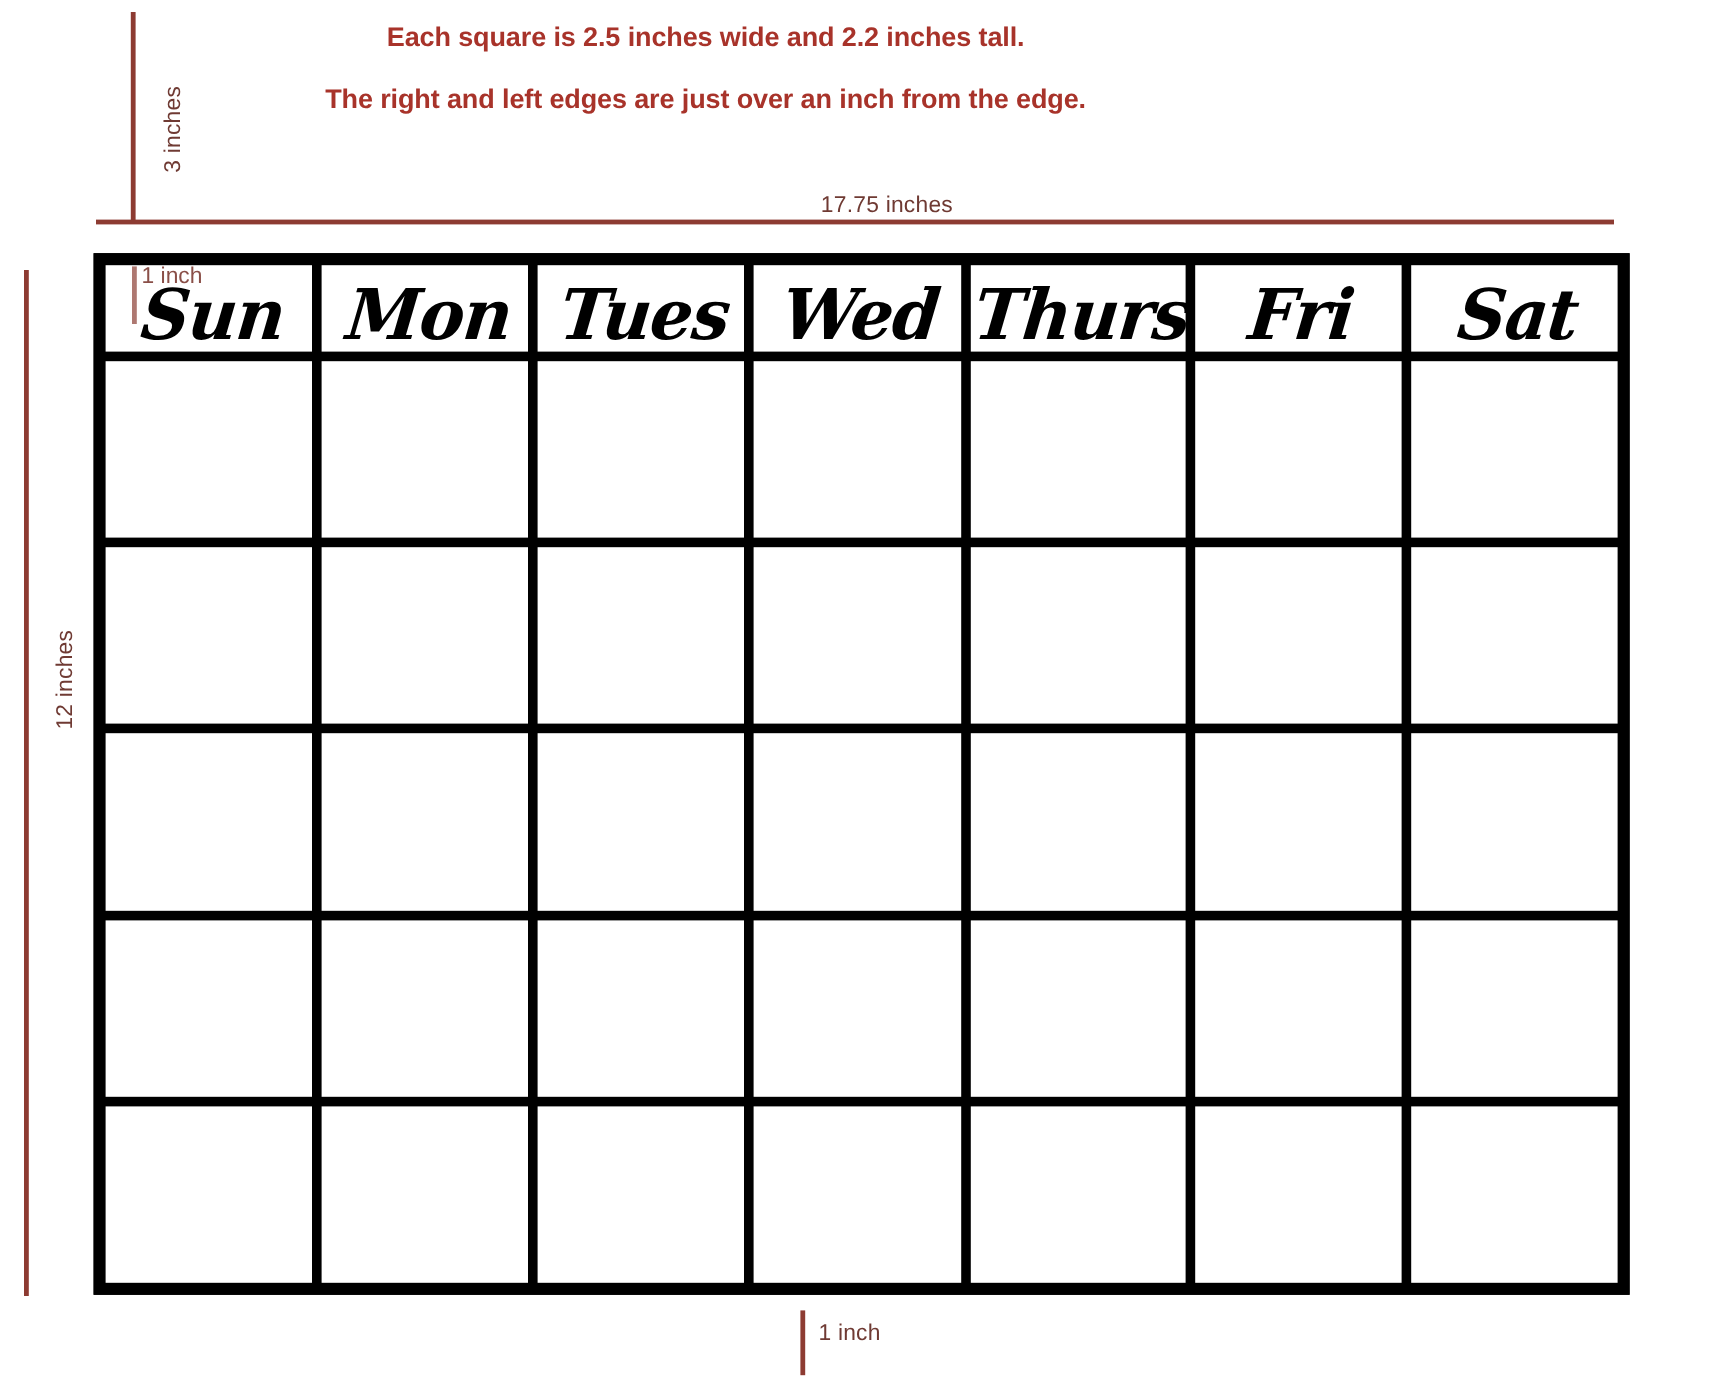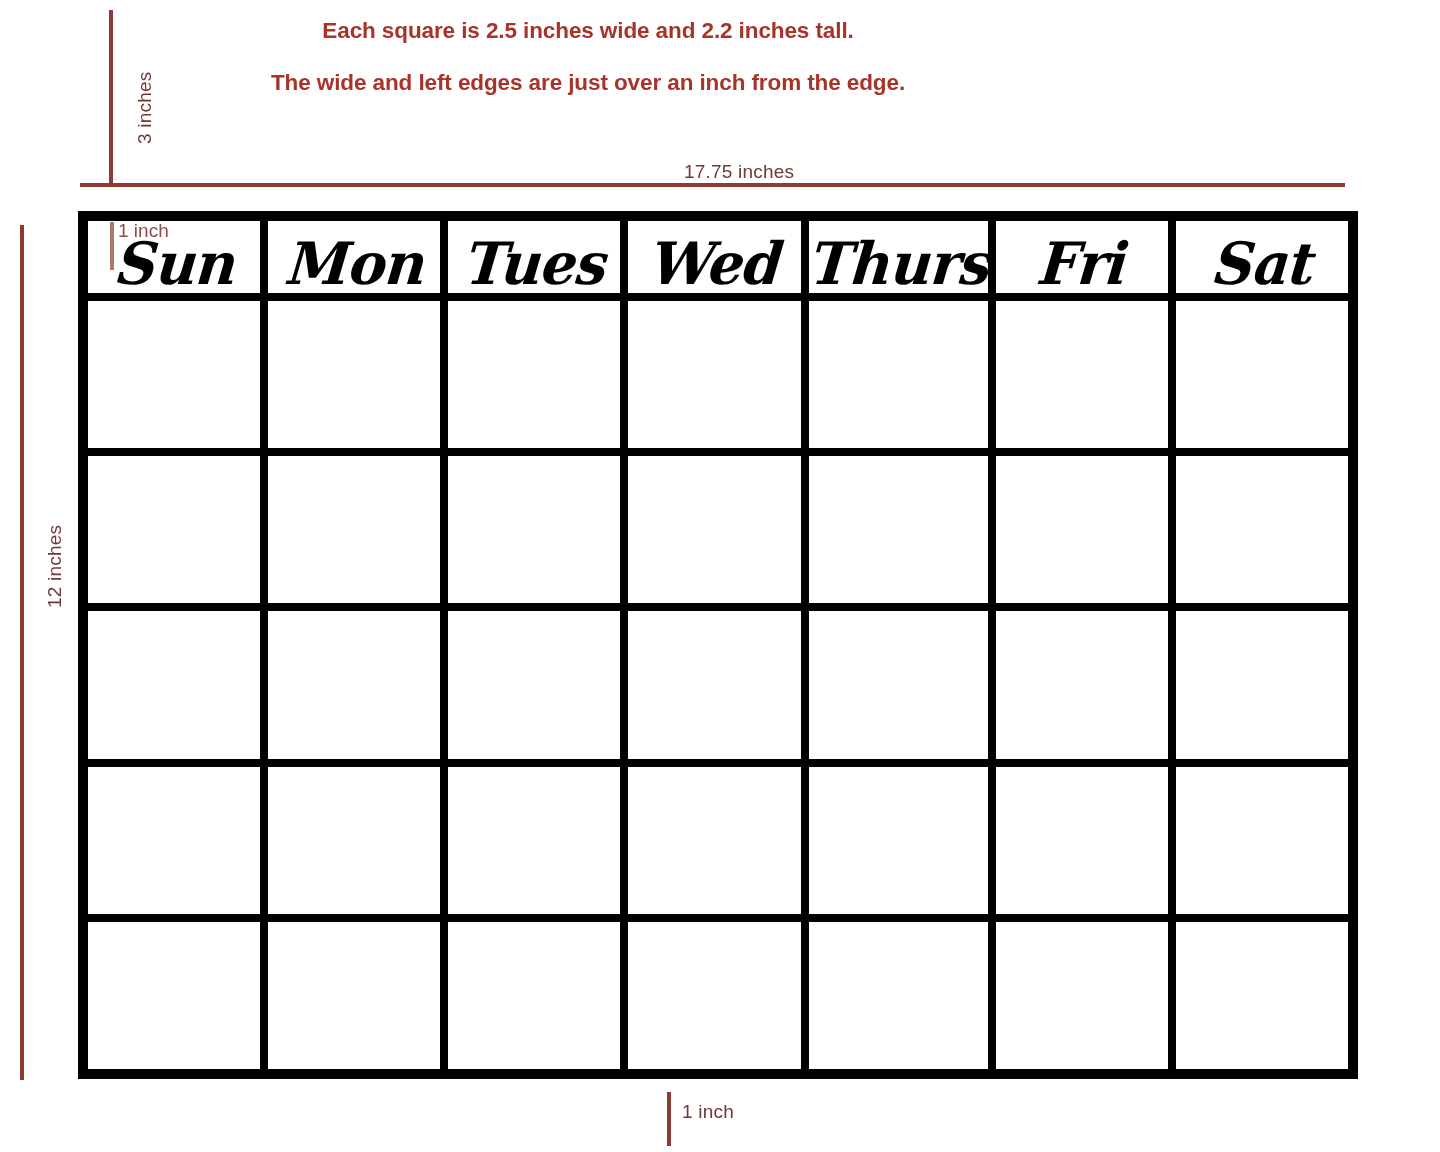--- a/index.html
+++ b/index.html
@@ -130,21 +130,21 @@
 <div class="rule rule-v" style="left:109px; top:10px; height:176px;"></div>
 
 <div class="meas-label vertical" style="left:134px; top:144px;">3 inches</div>
 
 <div class="rule rule-h" style="left:80px; top:183px; width:1265px;"></div>
 
 <div class="meas-label" style="left:648px; top:161px;margin-left:36px;">17.75 inches</div>
 
 <div class="headings">
   <p class="heading-line first">Each square is 2.5 inches wide and 2.2 inches tall.</p>
-  <p class="heading-line">The wide and left edges are just over an inch from the edge.</p>
+  <p class="heading-line">The right and left edges are just over an inch from the edge.</p>
 </div>
 
 <div class="rule rule-v" style="left:20px; top:225px; height:855px;"></div>
 
 <div class="meas-label vertical" style="left:44px; top:608px;">12 inches</div>
 
 <div id="calendar-grid">
 
   <div class="cell head-cell">
     <span class="day-name">Sun</span>

